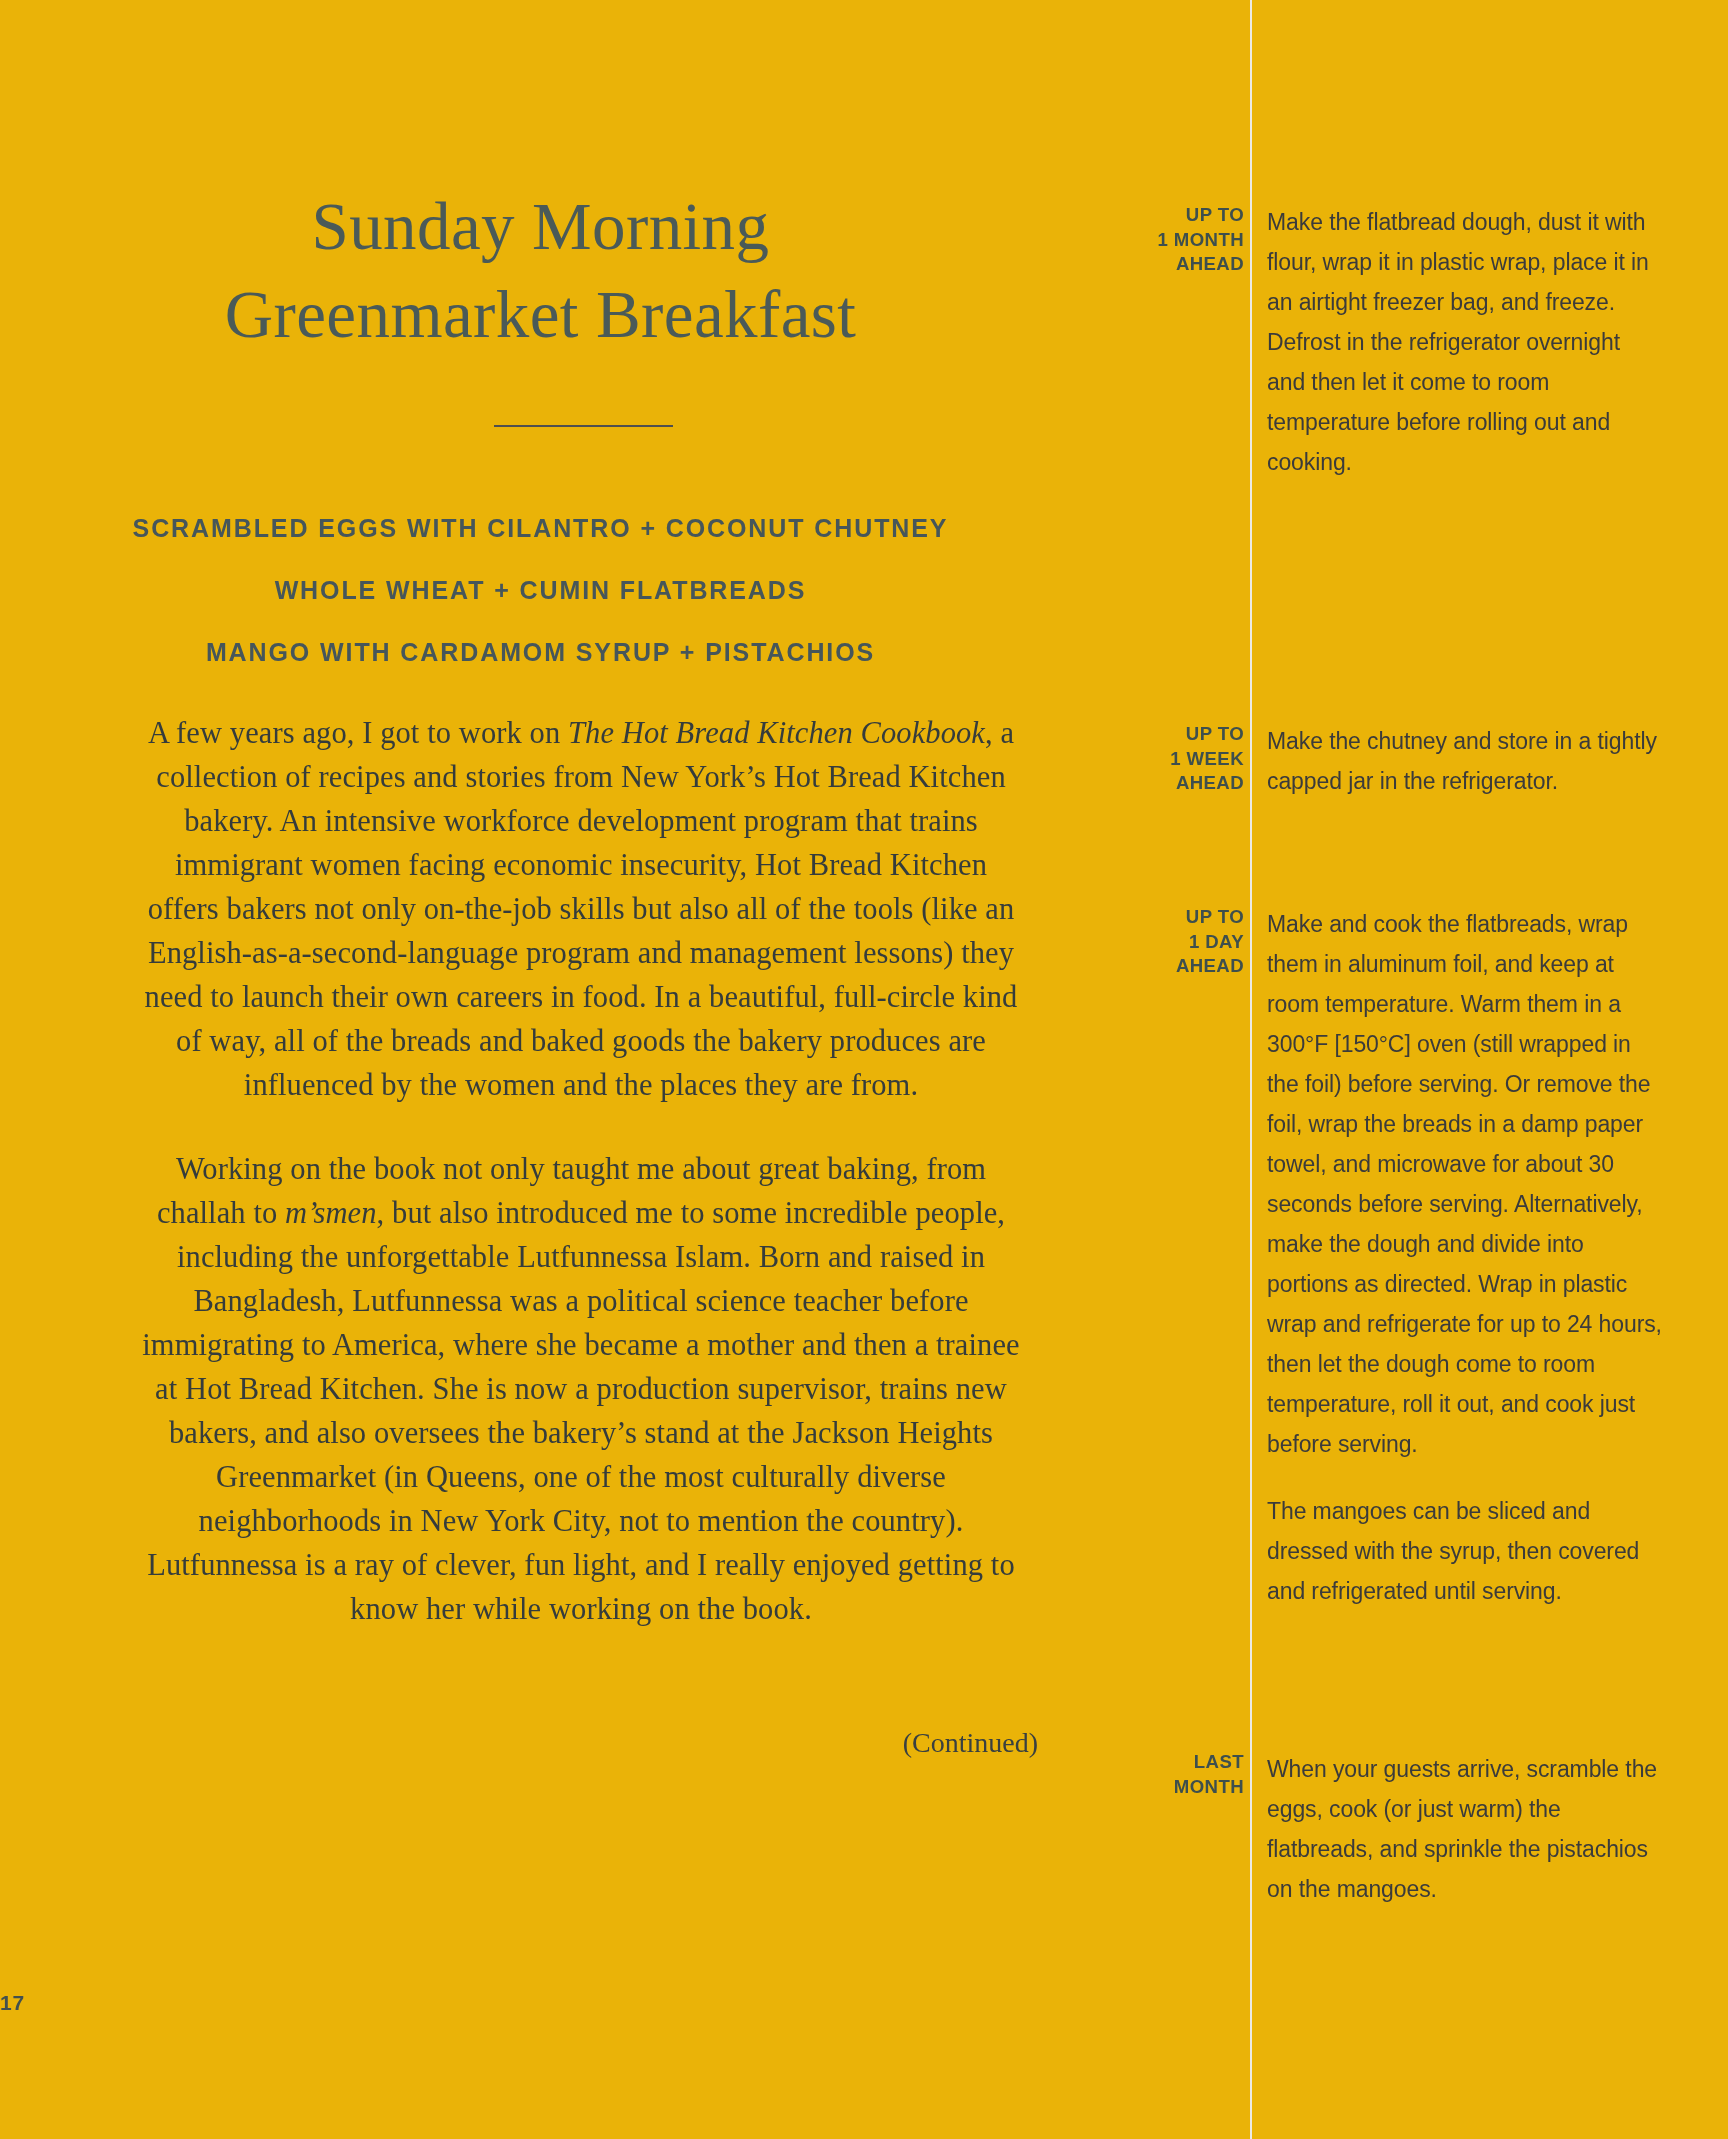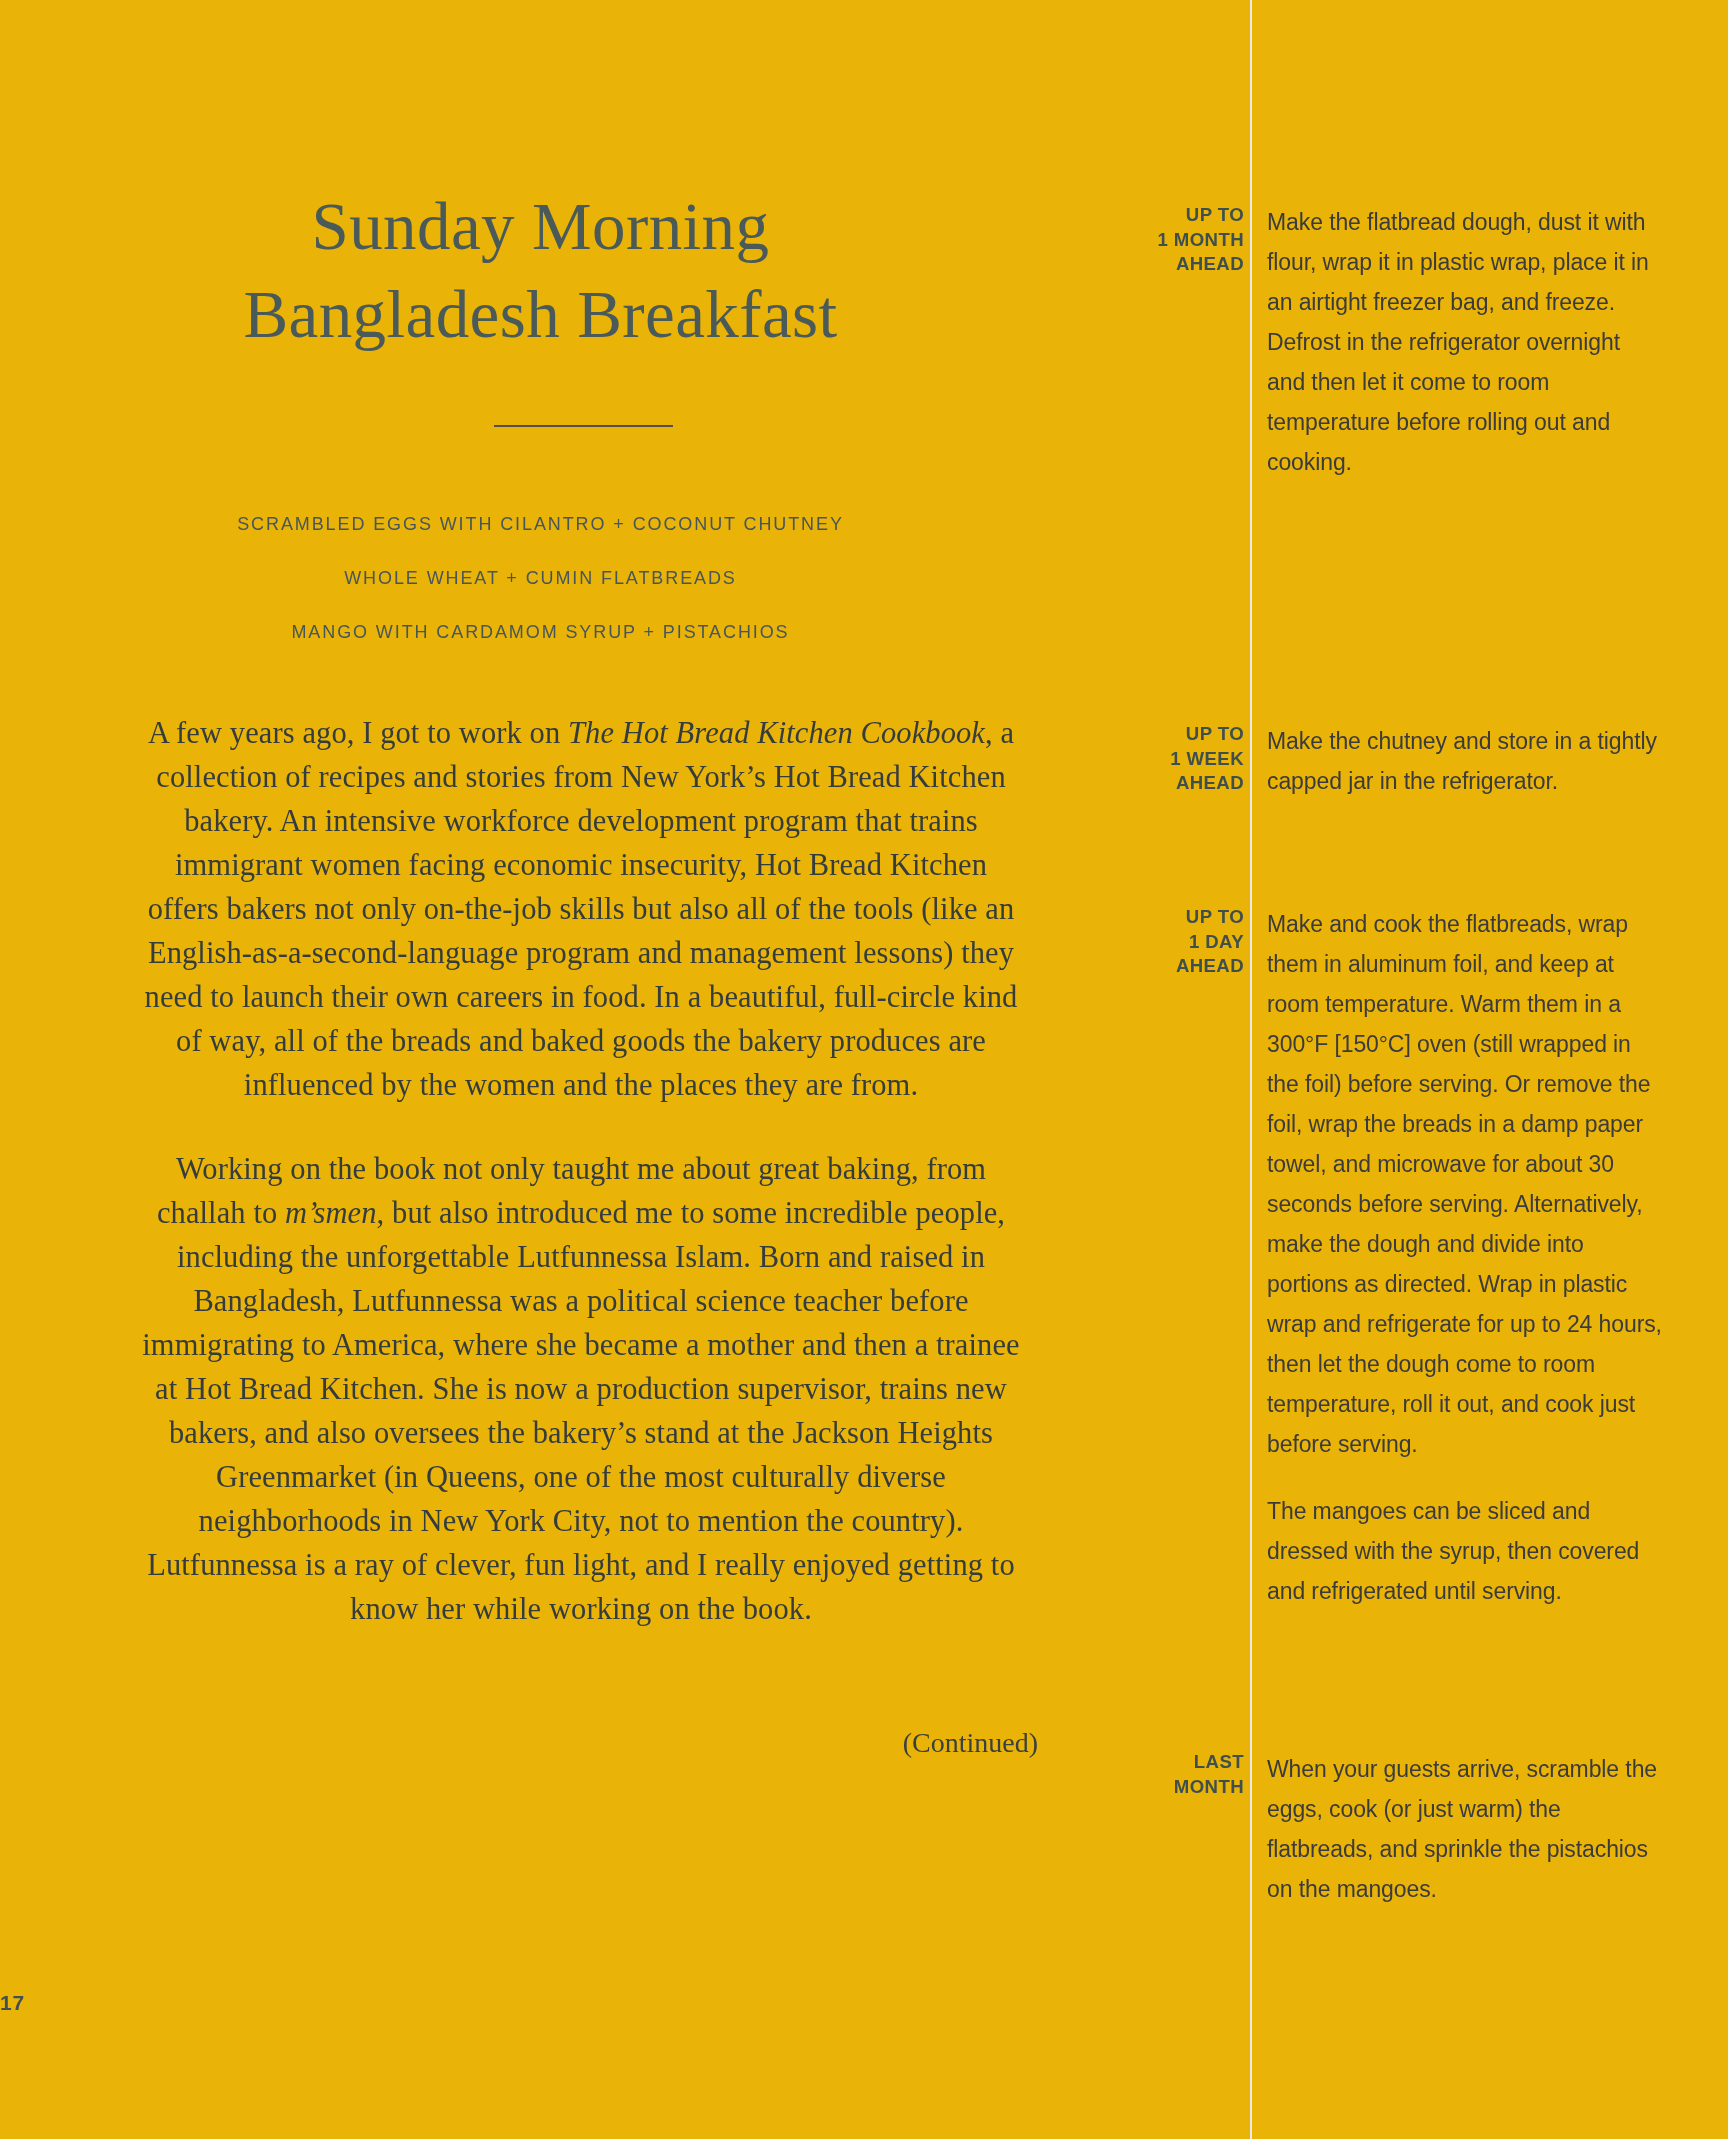--- a/index.html
+++ b/index.html
@@ -62,22 +62,22 @@
 
   .menu {
     position: absolute;
     left: 112px;
     top: 514px;
     width: 857px;
     text-align: center;
   }
   .menu-item {
     font-family: "Liberation Sans", sans-serif;
-    font-weight: normal;
-    font-size: 18px;
+    font-weight: bold;
+    font-size: 25px;
     letter-spacing: 1.9px;
     color: #46565a;
     margin-bottom: 33px;
     white-space: nowrap;
   }
   .menu-item:last-child { margin-bottom: 12px; }
 
   .body-copy {
     position: absolute;
     left: 136px;
@@ -166,21 +166,21 @@
 <body>
 
 <div class="page">
 
   <div class="vrule"></div>
 
   <div class="main">
 
     <div class="title-block">
       <div class="title-line">Sunday Morning</div>
-      <div class="title-line">Bangladesh Breakfast</div>
+      <div class="title-line">Greenmarket Breakfast</div>
     </div>
 
     <div class="title-rule"></div>
 
     <div class="menu">
       <div class="menu-item">SCRAMBLED EGGS WITH CILANTRO + COCONUT CHUTNEY</div>
       <div class="menu-item">WHOLE WHEAT + CUMIN FLATBREADS</div>
       <div class="menu-item">MANGO WITH CARDAMOM SYRUP + PISTACHIOS</div>
     </div>
 

